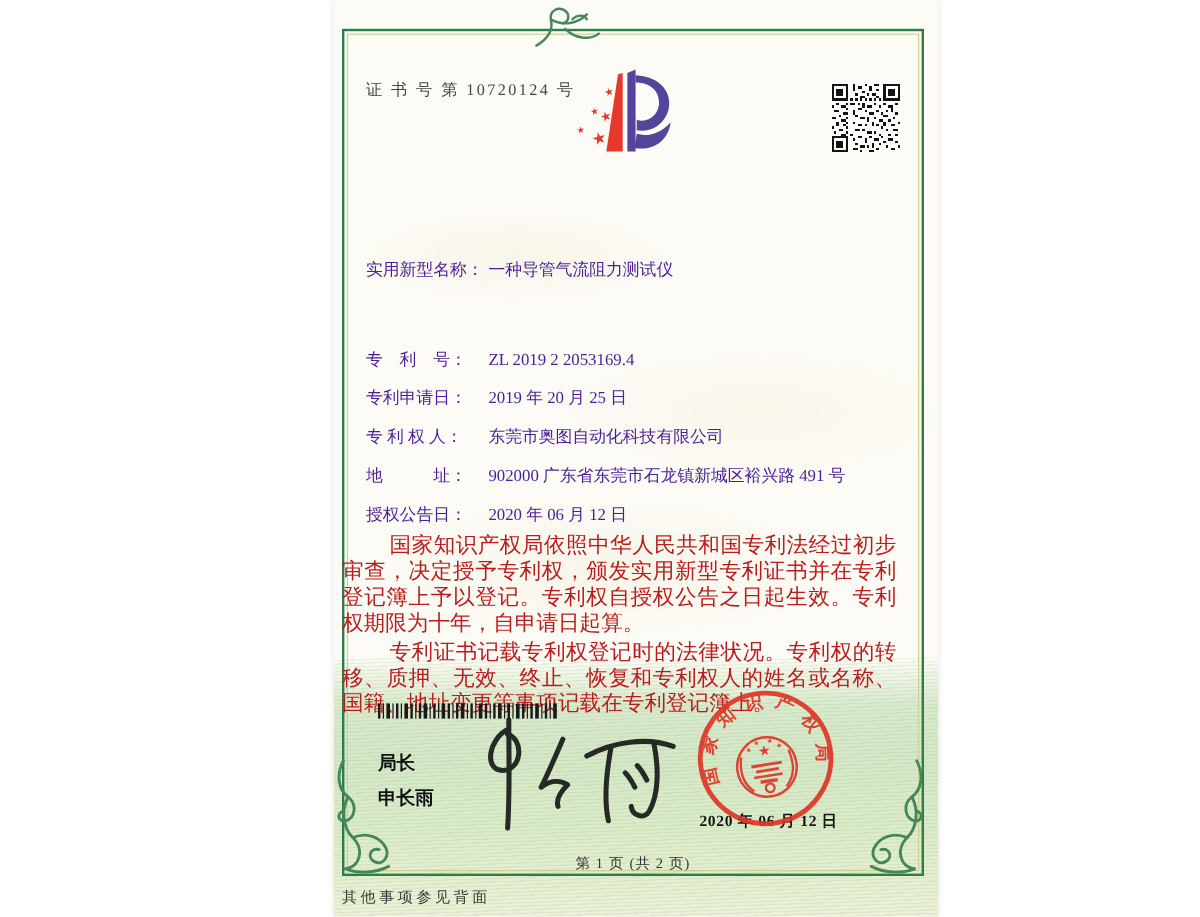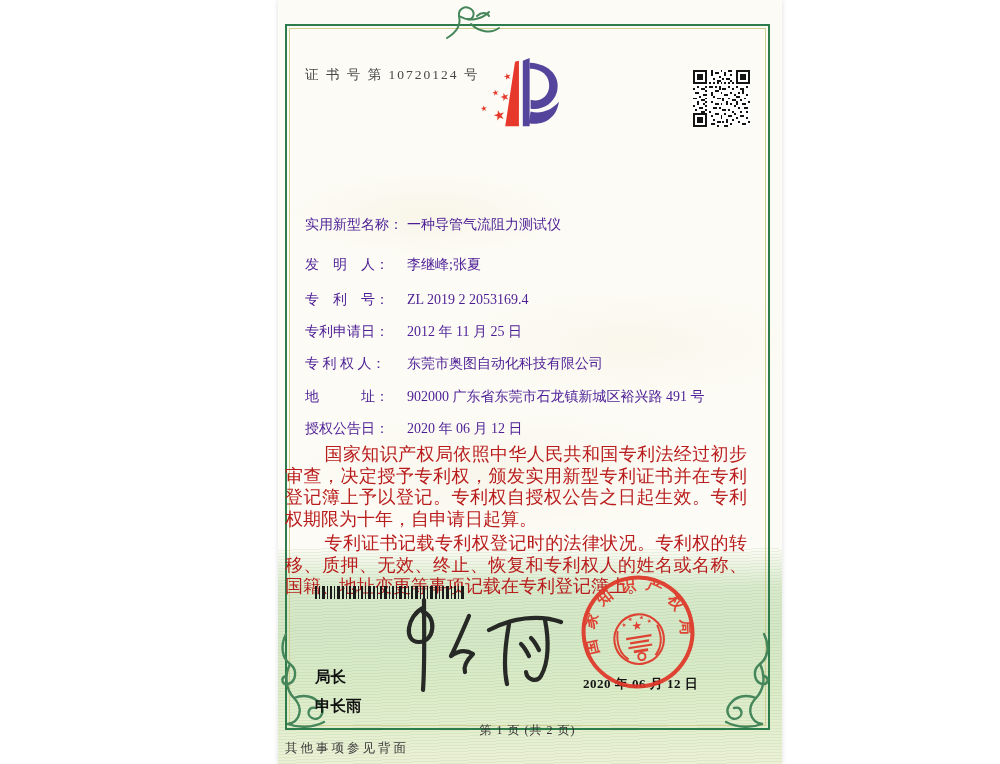--- a/index.html
+++ b/index.html
@@ -26,27 +26,27 @@
   .title{left:7px;top:142px;width:485px;text-align:center;font-size:31px;font-weight:700;
          letter-spacing:6px;color:#1b1b1b;}
   .field{left:27px;font-size:14px;color:#4c1d95;white-space:nowrap;}
   .field .lbl{display:inline-block;min-width:102px;}
   .grant2{position:absolute;left:277px;top:0;}
   .paras{left:7px;top:444px;width:462px;font-size:18px;line-height:21.5px;
          text-align:justify;color:#b91c1c;}
   .paras p{margin:0 0 3px 0;text-indent:2.2em;}
   .barcode{left:37px;top:586px;width:150px;height:13px;z-index:4;}
   .signer{left:37px;top:622px;font-family:"Liberation Sans","DejaVu Sans",sans-serif;
-          font-size:15.5px;font-weight:600;line-height:29px;color:#111;z-index:4;margin-top:40px;}
+          font-size:15.5px;font-weight:600;line-height:29px;color:#111;z-index:4;}
   .signature{left:115px;top:596px;width:180px;height:100px;z-index:4;}
   .seal{left:300px;top:572px;width:120px;height:120px;z-index:6;}
   .seal-date{left:295px;top:675px;width:135px;text-align:center;font-size:13px;
              font-weight:600;letter-spacing:.5px;color:#141414;z-index:5;}
   .page-ind{left:7px;top:711px;width:485px;text-align:center;font-size:12px;
-            letter-spacing:1px;color:#333;z-index:4;margin-top:11px;}
+            letter-spacing:1px;color:#333;z-index:4;}
   .back-note{left:7px;top:740px;width:460px;text-align:left;font-size:12.5px;
              letter-spacing:3px;color:#3a3a3a;z-index:4;}
 </style>
 </head>
 <body>
 
 <div class="stage">
   <div class="paper">
     <div class="texture"></div>
     <div class="band"></div>
@@ -101,28 +101,25 @@
       <path fill="#fff" d="M1 1h5v5h-5z M23 1h5v5h-5z M1 23h5v5h-5z"></path>
       <path fill="#141414" d="M2 2h3v3h-3z M24 2h3v3h-3z M2 24h3v3h-3z"></path>
       <path fill="#141414" d="M8 6h1v1h-1z M10 6h1v1h-1z M12 6h1v1h-1z M14 6h1v1h-1z M16 6h1v1h-1z M18 6h1v1h-1z M20 6h1v1h-1z M6 8h1v1h-1z M6 10h1v1h-1z M6 12h1v1h-1z M6 14h1v1h-1z M6 16h1v1h-1z M6 18h1v1h-1z M6 20h1v1h-1z"></path>
       <path fill="#141414" d="M9 0h1v2h-1z M11 1h2v1h-2z M13 3h1v1h-1z M10 4h1v1h-1z M12 5h2v1h-2z M9 2h1v1h-1z M14 0h1v1h-1z M16 1h1v2h-1z M18 0h2v1h-2z M19 2h1v1h-1z M15 4h1v1h-1z M17 4h2v1h-2z M19 5h1v1h-1z M8 8h2v1h-2z M11 8h1v1h-1z M13 8h1v2h-1z M15 9h2v1h-2z M18 8h1v1h-1z M20 9h1v1h-1z M0 9h1v1h-1z M2 8h1v1h-1z M4 9h2v1h-2z M6 8h1v1h-1z M1 11h2v1h-2z M3 13h1v1h-1z M5 12h1v1h-1z M0 14h2v1h-2z M4 15h2v1h-2z M6 14h1v1h-1z M2 16h1v2h-1z M5 17h1v1h-1z M0 18h1v1h-1z M3 19h2v1h-2z M6 18h1v1h-1z M1 20h1v1h-1z M4 21h2v1h-2z M9 11h1v2h-1z M11 10h2v1h-2z M14 11h1v1h-1z M16 12h2v1h-2z M19 11h1v1h-1z M21 12h1v1h-1z M10 13h1v1h-1z M12 14h2v1h-2z M15 14h1v2h-1z M18 14h1v1h-1z M20 15h2v1h-2z M9 16h1v1h-1z M11 17h2v1h-2z M14 17h1v1h-1z M17 16h1v2h-1z M19 17h1v1h-1z M21 18h1v1h-1z M10 19h2v1h-2z M13 19h1v1h-1z M15 20h2v1h-2z M18 20h1v1h-1z M20 21h1v1h-1z M8 21h1v1h-1z M22 8h1v1h-1z M24 9h2v1h-2z M27 8h1v1h-1z M23 11h1v1h-1z M25 10h1v2h-1z M27 12h1v1h-1z M22 13h2v1h-2z M26 14h1v1h-1z M24 15h1v1h-1z M22 16h1v2h-1z M25 17h2v1h-2z M28 16h1v1h-1z M23 19h1v1h-1z M26 19h2v1h-2z M24 21h1v1h-1z M27 21h1v1h-1z M9 23h1v1h-1z M11 22h2v1h-2z M14 23h1v2h-1z M16 22h1v1h-1z M18 23h2v1h-2z M21 22h1v1h-1z M10 25h1v1h-1z M12 26h2v1h-2z M15 26h1v1h-1z M17 25h1v2h-1z M20 25h1v1h-1z M22 24h1v1h-1z M24 23h2v1h-2z M27 24h1v1h-1z M23 26h1v1h-1z M25 27h2v1h-2z M28 26h1v1h-1z M9 27h2v1h-2z M12 28h1v1h-1z M19 27h1v1h-1z M16 28h2v1h-2z"></path>
     </svg>
 
 
     <div class="abs field" style="top:216px">
       <span class="lbl">实用新型名称：</span><span>一种导管气流阻力测试仪</span>
     </div>
-    <div class="abs field" style="top:256px">
-      <span class="lbl">发　明　人：</span><span>李继峰;张夏</span>
-    </div>
     <div class="abs field" style="top:291px">
       <span class="lbl">专　利　号：</span><span>ZL 2019 2 2053169.4</span>
     </div>
     <div class="abs field" style="top:323px">
-      <span class="lbl">专利申请日：</span><span>2012 年 11 月 25 日</span>
+      <span class="lbl">专利申请日：</span><span>2019 年 20 月 25 日</span>
     </div>
     <div class="abs field" style="top:355px">
       <span class="lbl">专 利 权 人：</span><span>东莞市奥图自动化科技有限公司</span>
     </div>
     <div class="abs field" style="top:388px">
       <span class="lbl">地　　　址：</span><span>902000 广东省东莞市石龙镇新城区裕兴路 491 号</span>
     </div>
     <div class="abs field" style="top:420px">
       <span class="lbl">授权公告日：</span><span>2020 年 06 月 12 日</span>
     </div>

